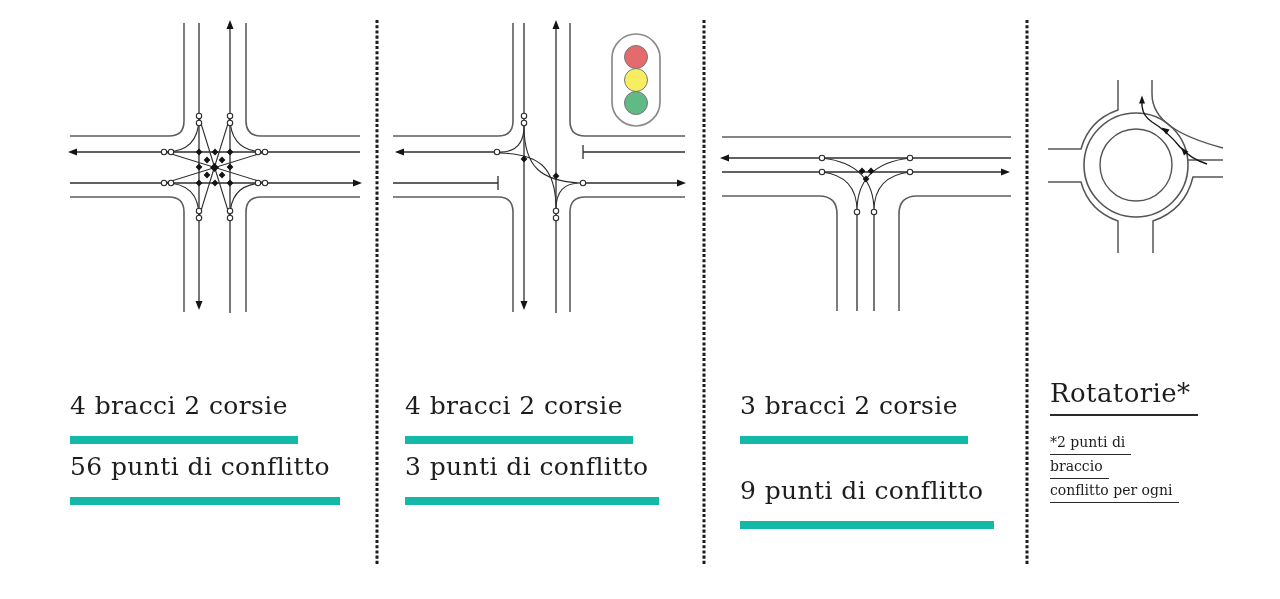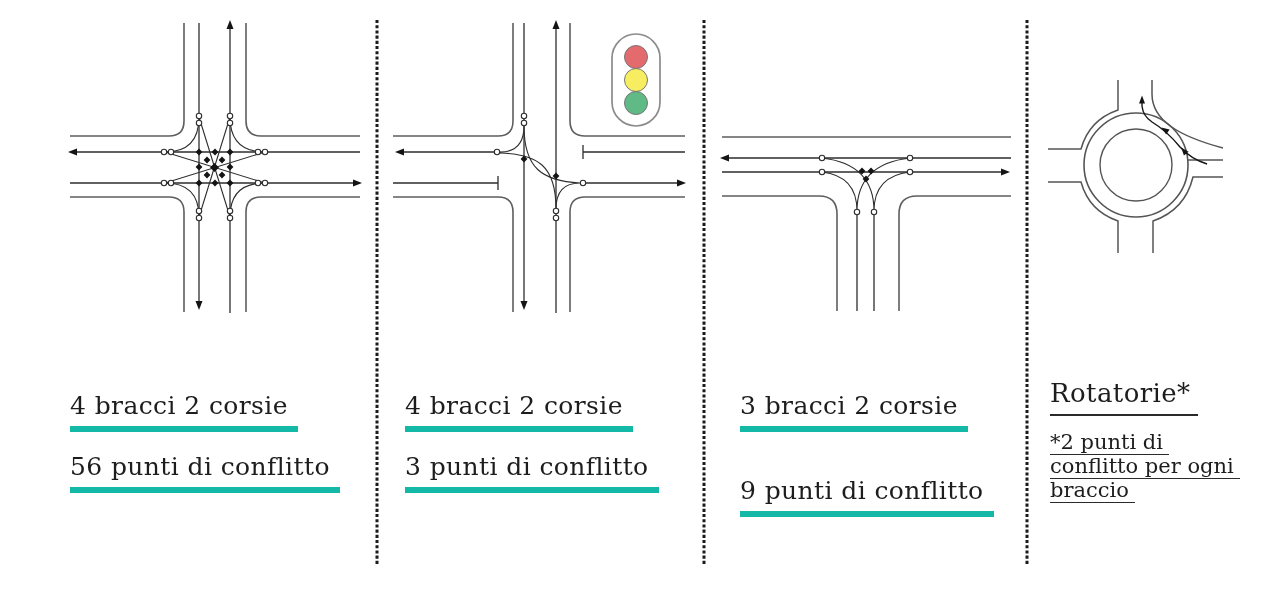--- a/index.html
+++ b/index.html
@@ -1,23 +1,23 @@
 <!DOCTYPE html>
 <html><head>
 <meta charset="utf-8">
 <style>
   html,body{margin:0;padding:0;background:#ffffff;}
   body{width:1280px;height:599px;position:relative;overflow:hidden;
        font-family:"DejaVu Serif", serif;color:#1d1d1d;}
   .stage{position:absolute;left:0;top:0;width:1280px;height:599px;}
   .lbl{position:absolute;font-size:25px;letter-spacing:.4px;white-space:nowrap;}
-  .lbl .u{display:inline-block;border-bottom:6px solid #14b8a6;padding:0 10px 6px 0;}
+  .lbl .u{display:inline-block;border-bottom:8px solid #14b8a6;padding:0 10px 16px 0;}
   .title{position:absolute;font-size:26px;letter-spacing:.4px;white-space:nowrap;}
   .title .u{display:inline-block;border-bottom:2px solid #2a2a2a;padding:0 8px 6px 0;}
-  .note{position:absolute;font-size:21px;line-height:22px;white-space:nowrap;}
+  .note{position:absolute;font-size:14px;line-height:22px;white-space:nowrap;}
   .note .u{display:inline-block;border-bottom:1.5px solid #2a2a2a;padding:0 6px 1px 0;}
   .note .row{display:block;}
   svg .edge{stroke:#5e5e5e;stroke-width:1.6;fill:none;}
   svg .lane{stroke:#2e2e2e;stroke-width:1.3;fill:none;}
   svg .turn{stroke:#2e2e2e;stroke-width:1.1;fill:none;}
   svg .conf{fill:#ffffff;stroke:#2e2e2e;stroke-width:1.1;}
   svg .dia{fill:#141414;}
   svg .arr{fill:#141414;}
   svg .sep{stroke:#1b1b1b;stroke-width:3;stroke-dasharray:3.1 2.1;}
   svg .ring{stroke:#555555;fill:none;}
@@ -165,15 +165,15 @@
 </div>
 <div class="lbl" style="left:740px;top:476px">
   <span class="u">9 punti di conflitto</span>
 </div>
 
 <div class="title" style="left:1050px;top:378px">
   <span class="u">Rotatorie*</span>
 </div>
 <div class="note" style="left:1050px;top:431px">
   <span class="row"><span class="u">*2 punti di</span></span>
+  <span class="row"><span class="u">braccio</span></span>
   <span class="row"><span class="u">conflitto per ogni</span></span>
-  <span class="row"><span class="u">braccio</span></span>
 </div>
 
 </body></html>

